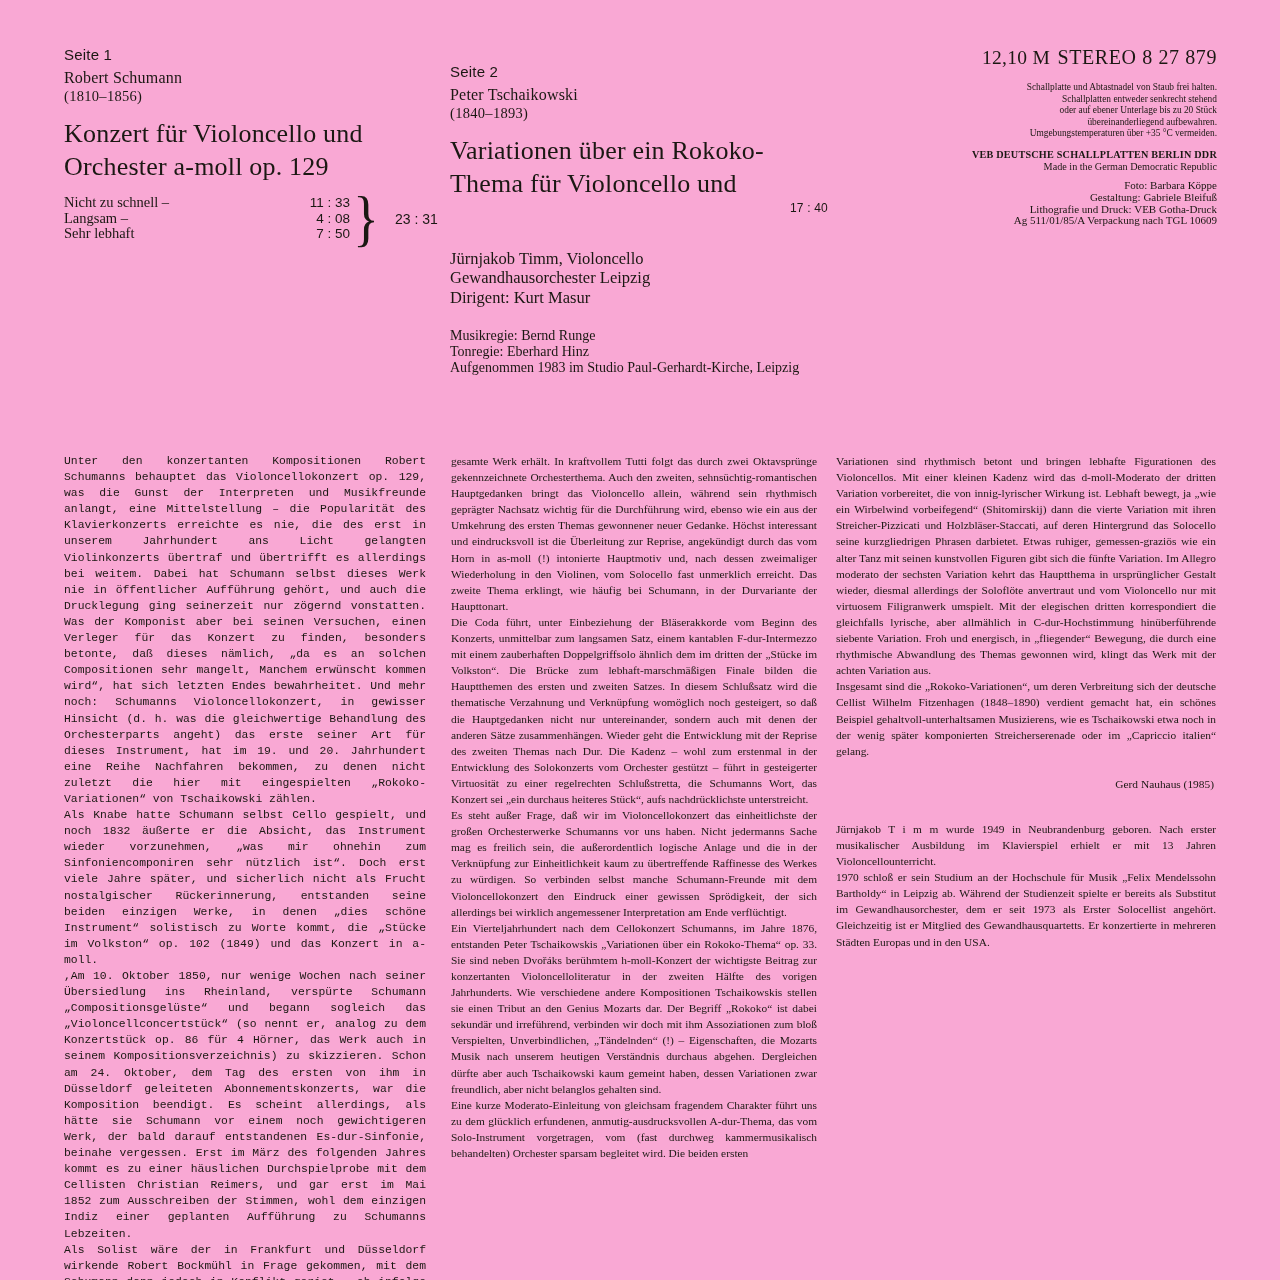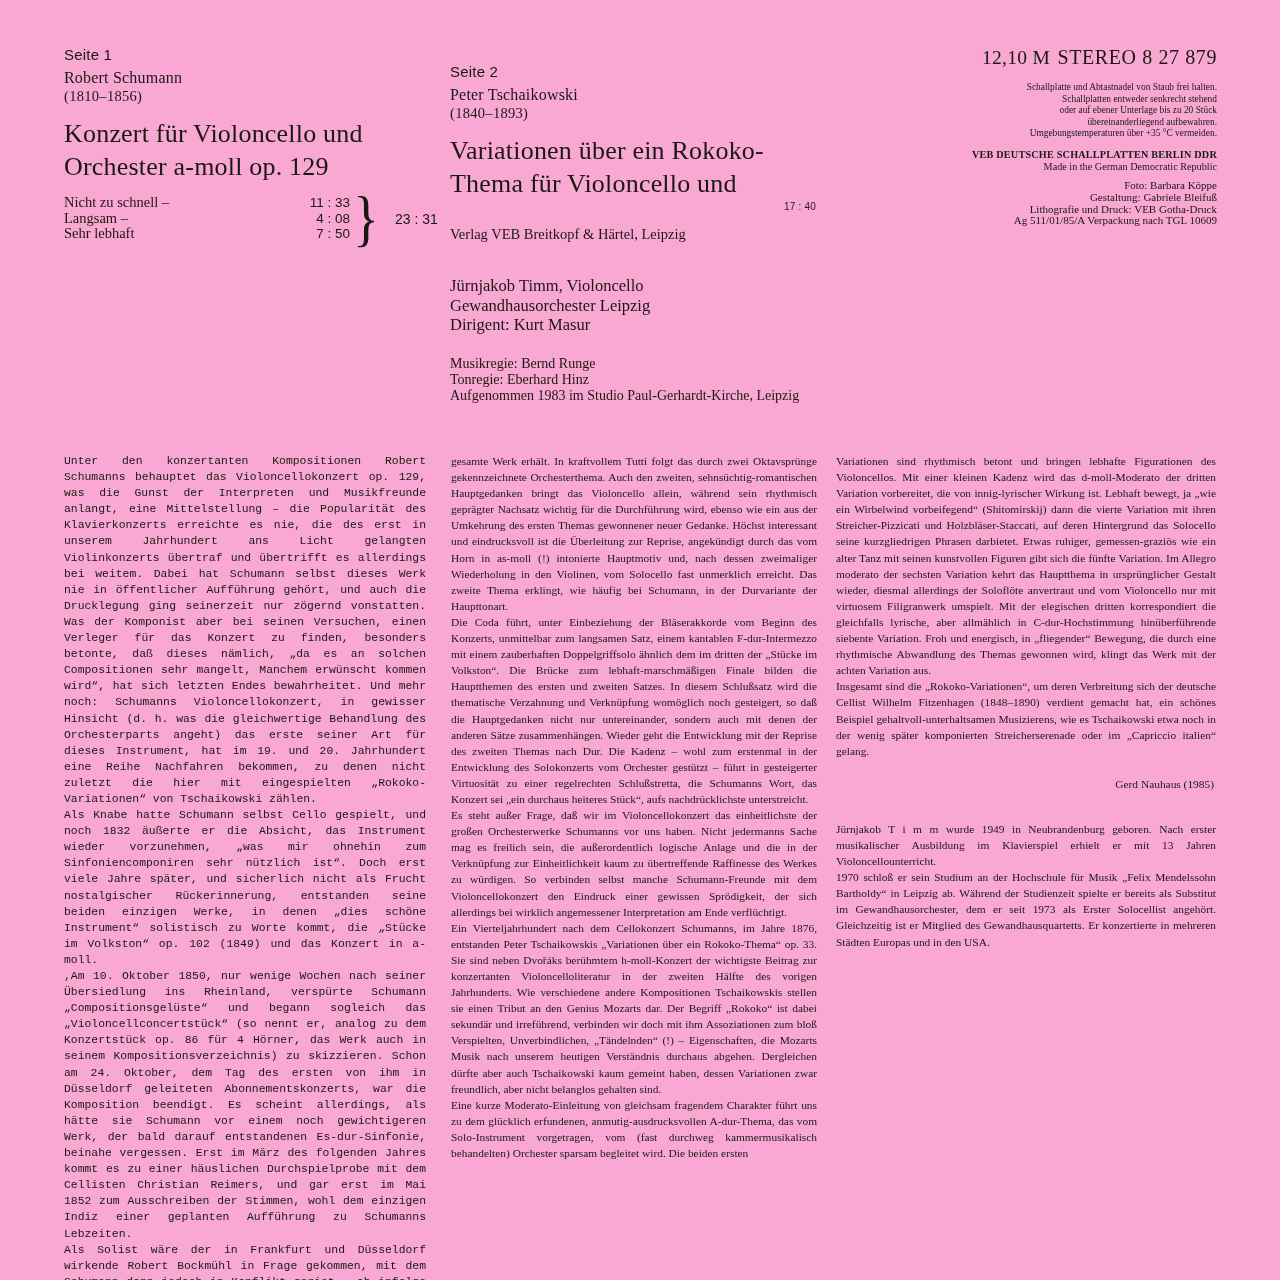--- a/index.html
+++ b/index.html
@@ -14,21 +14,21 @@
   }
   
   .side1{position:absolute;left:64px;top:46px;width:380px;}
   .side2{position:absolute;left:450px;top:63px;width:392px;}
   .page-label{font-family:"Liberation Sans", sans-serif;font-size:15px;letter-spacing:.2px;}
   .composer{font-size:16px;margin-top:6px;letter-spacing:.2px;}
   .dates{font-family:Liberation Serif, serif;font-size:14.5px;margin-top:1px;letter-spacing:.3px;}
   .work-title{font-size:26px;line-height:1.26;margin-top:13px;letter-spacing:.2px;}
   .title-line{white-space:nowrap;}
   .title-line3{display:flex;align-items:baseline;white-space:nowrap;}
-  .side2-time{font-family:"Liberation Sans", sans-serif;font-size:10px;margin-left:auto;margin-right:26px;}
+  .side2-time{font-family:"Liberation Sans", sans-serif;font-size:12px;margin-left:auto;margin-right:14px;}
   
   .movements{margin-top:11px;display:flex;align-items:center;}
   .mv-rows{width:286px;}
   .mv-row{display:flex;justify-content:space-between;font-size:14.5px;line-height:15.5px;}
   .mv-time{font-family:Liberation Sans, sans-serif;font-size:13.5px;}
   .brace{font-size:54px;line-height:48px;margin-left:3px;transform:scaleY(1.12);transform-origin:center;font-weight:300;}
   .total-time{font-family:"Liberation Sans", sans-serif;font-size:14px;margin-left:16px;}
   .publisher{font-size:14.5px;margin-top:13px;}
   .performers{margin-top:33px;font-size:16.5px;line-height:19.5px;}
   .production{margin-top:21px;font-size:14px;line-height:16px;}
@@ -86,21 +86,20 @@
     <div class="page-label">Seite 2</div>
     <div class="composer">Peter Tschaikowski</div>
     <div class="dates">(1840–1893)</div>
     <div class="work-title">
       <div class="title-line">Variationen über ein Rokoko-</div>
       <div class="title-line">Thema für Violoncello und</div>
       <div class="title-line3">
         <span class="side2-time">17 : 40</span>
       </div>
     </div>
-    <div class="publisher">Verlag VEB Breitkopf &amp; Härtel, Leipzig</div>
     <div class="performers">
         <div>Jürnjakob Timm, Violoncello</div>
         <div>Gewandhausorchester Leipzig</div>
         <div>Dirigent: Kurt Masur</div>
       </div>
     <div class="production">
         <div>Musikregie: Bernd Runge</div>
         <div>Tonregie: Eberhard Hinz</div>
         <div>Aufgenommen 1983 im Studio Paul-Gerhardt-Kirche, Leipzig</div>
       </div>

